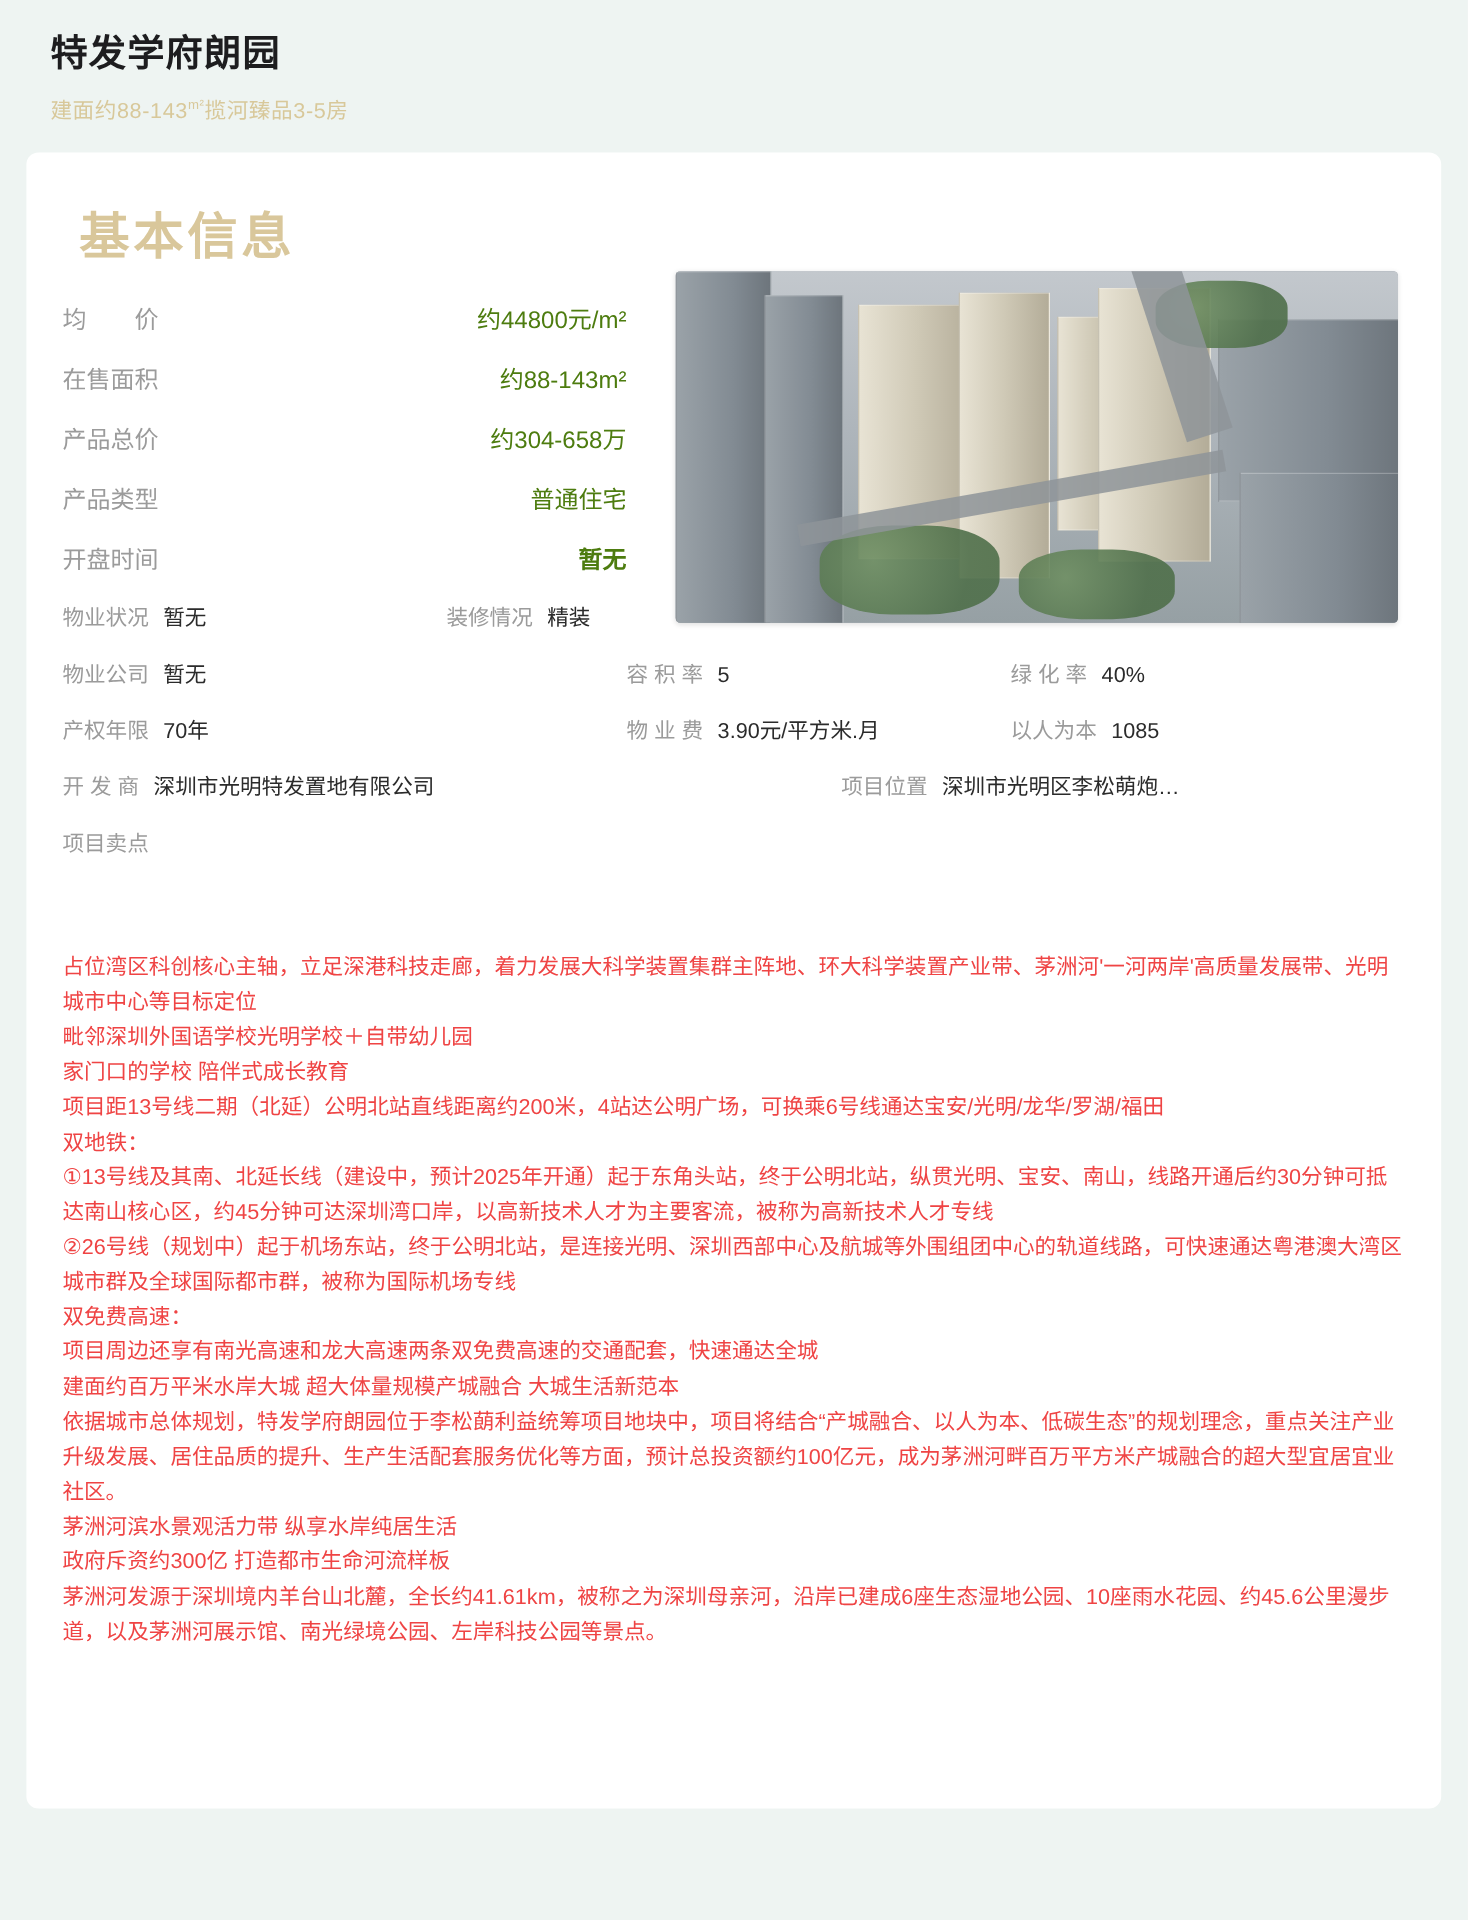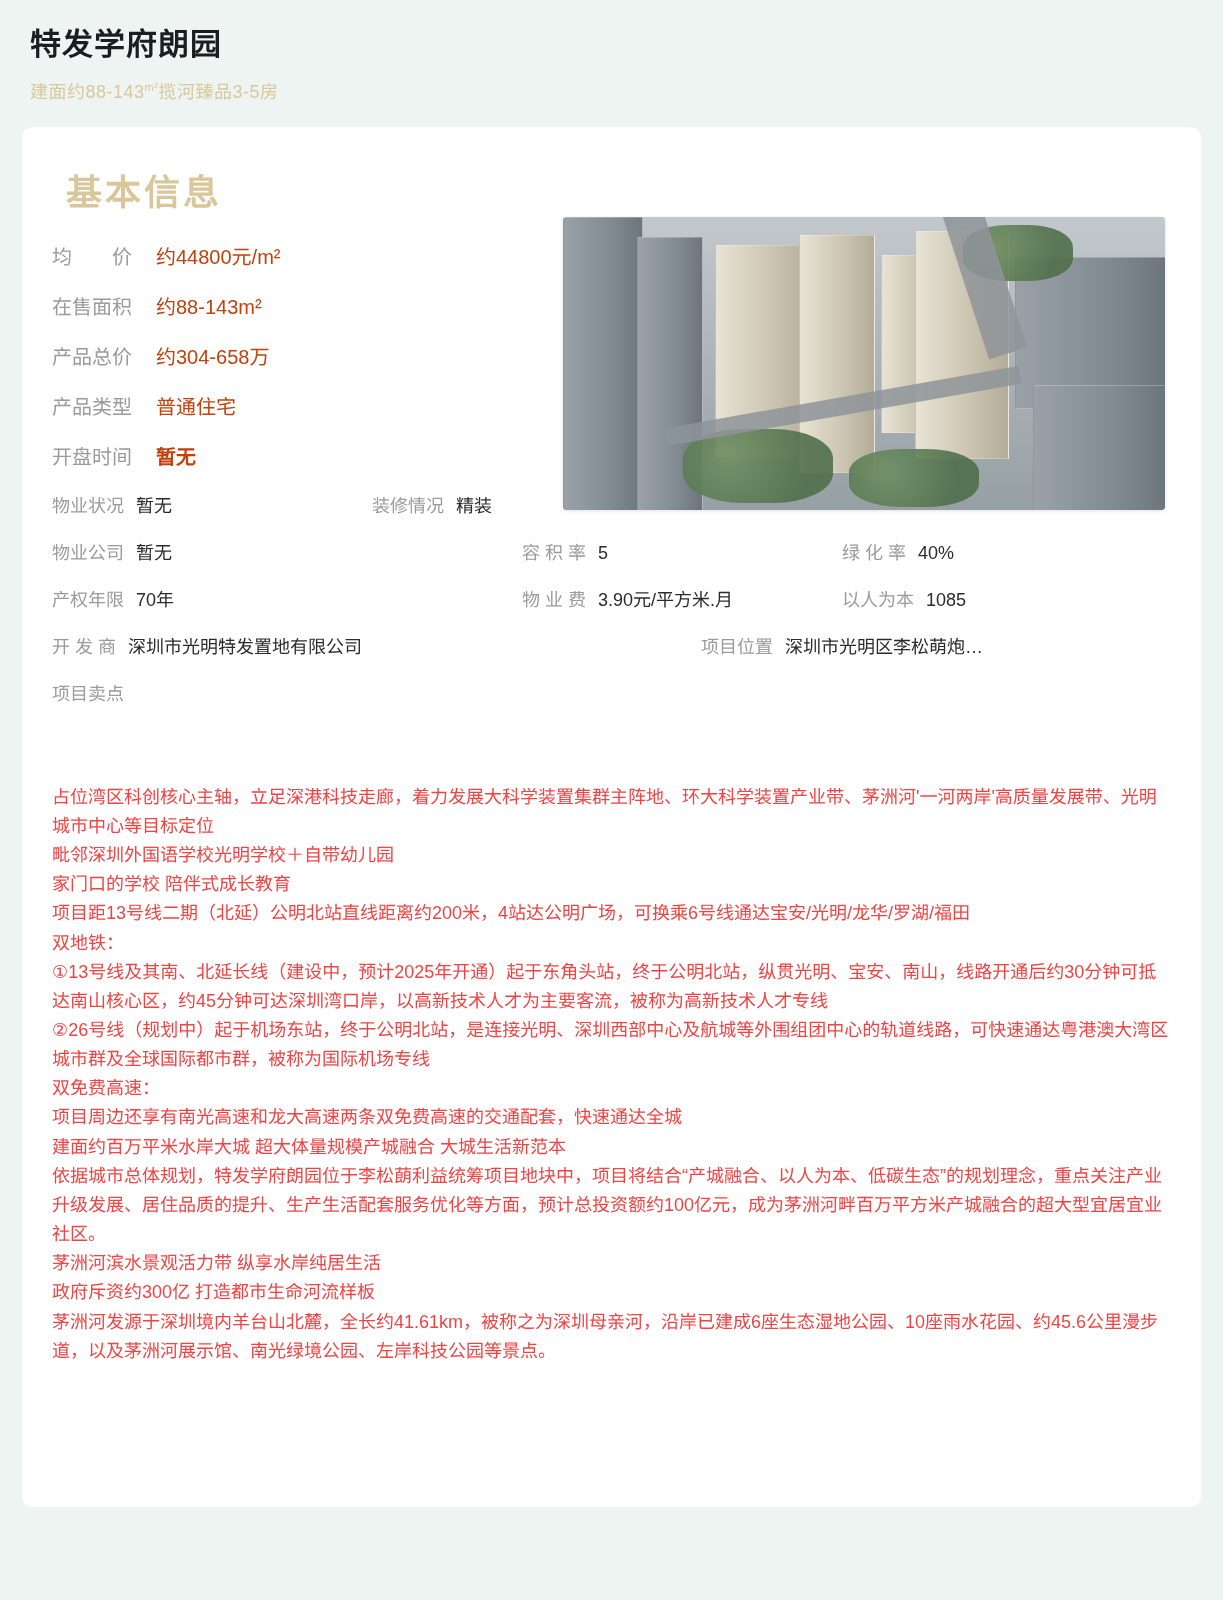--- a/index.html
+++ b/index.html
@@ -9,21 +9,21 @@
     font-family: "Liberation Sans", "DejaVu Sans", sans-serif;
   }
   #page {
     position: relative;
     width: 1223px;
     min-height: 1600px;
     background: #eef4f2;
     box-sizing: border-box;
   }
   .header {
-    padding: 26px 30px 12px 30px;
+    padding: 26px 30px 12px 42px;
   }
   .header .title {
     font-size: 31px;
     font-weight: bold;
     color: #1d1d1f;
     letter-spacing: 1px;
     line-height: 1.25;
   }
   .header .subtitle {
     margin-top: 12px;
@@ -37,21 +37,21 @@
   }
   .card {
     margin: 12px 22px 28px 22px;
     background: #ffffff;
     border-radius: 10px;
     padding: 28px 30px 40px 30px;
     box-sizing: border-box;
     min-height: 1380px;
   }
   .section-title {
-    font-size: 36px;
+    font-size: 42px;
     font-weight: bold;
     color: #d9c79b;
     letter-spacing: 3px;
     margin: 8px 0 26px 14px;
   }
   .top-area {
     position: relative;
   }
   .photo {
     position: absolute;
@@ -99,22 +99,23 @@
     font-size: 20px;
   }
   .info-label {
     width: 104px;
     flex: 0 0 104px;
     color: #9b9b9b;
     letter-spacing: 0px;
     white-space: nowrap;
   }
   .info-value {
-    color: #c2410c;
+    color: #4d7c0f;
     flex: 1;
+    text-align: right;
   }
   .info-value.bold { font-weight: bold; }
   .grid-rows {
     margin-top: 2px;
   }
   .grid-row {
     display: flex;
     align-items: baseline;
     margin-bottom: 21px;
     font-size: 18px;

